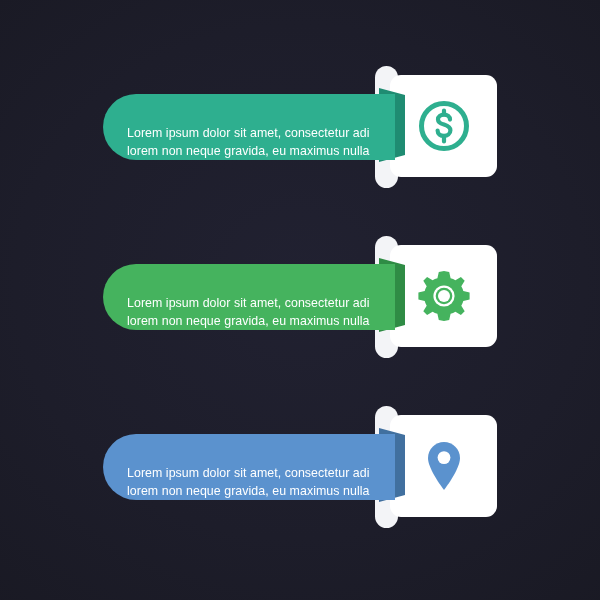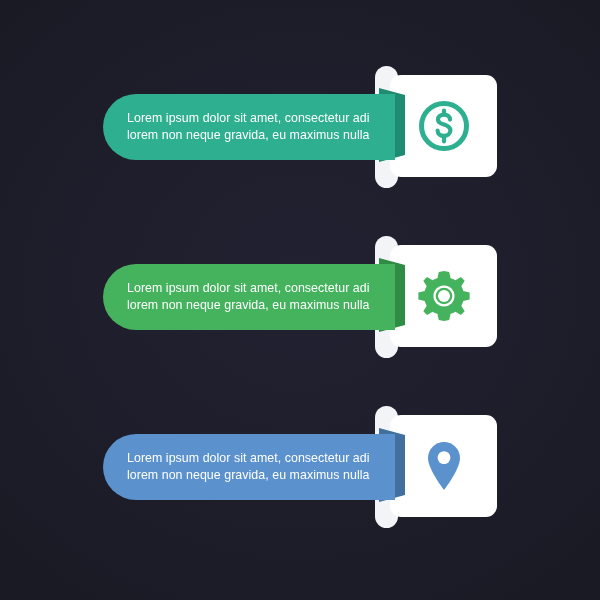--- a/index.html
+++ b/index.html
@@ -82,21 +82,21 @@
   
   .banner {
     position: absolute;
     left: 103px;
     top: 39px;
     width: 292px;
     height: 66px;
     border-radius: 33px 0 0 33px;
     z-index: 4;
     display: flex;
-    align-items: center;
+    align-items: flex-end;
   }
 
   .banner-text {
     margin-left: 24px;
     margin-right: 10px;
     color: #ffffff;
     font-size: 12.4px;
     line-height: 17.5px;
     letter-spacing: 0.05px;
     white-space: pre-line;

